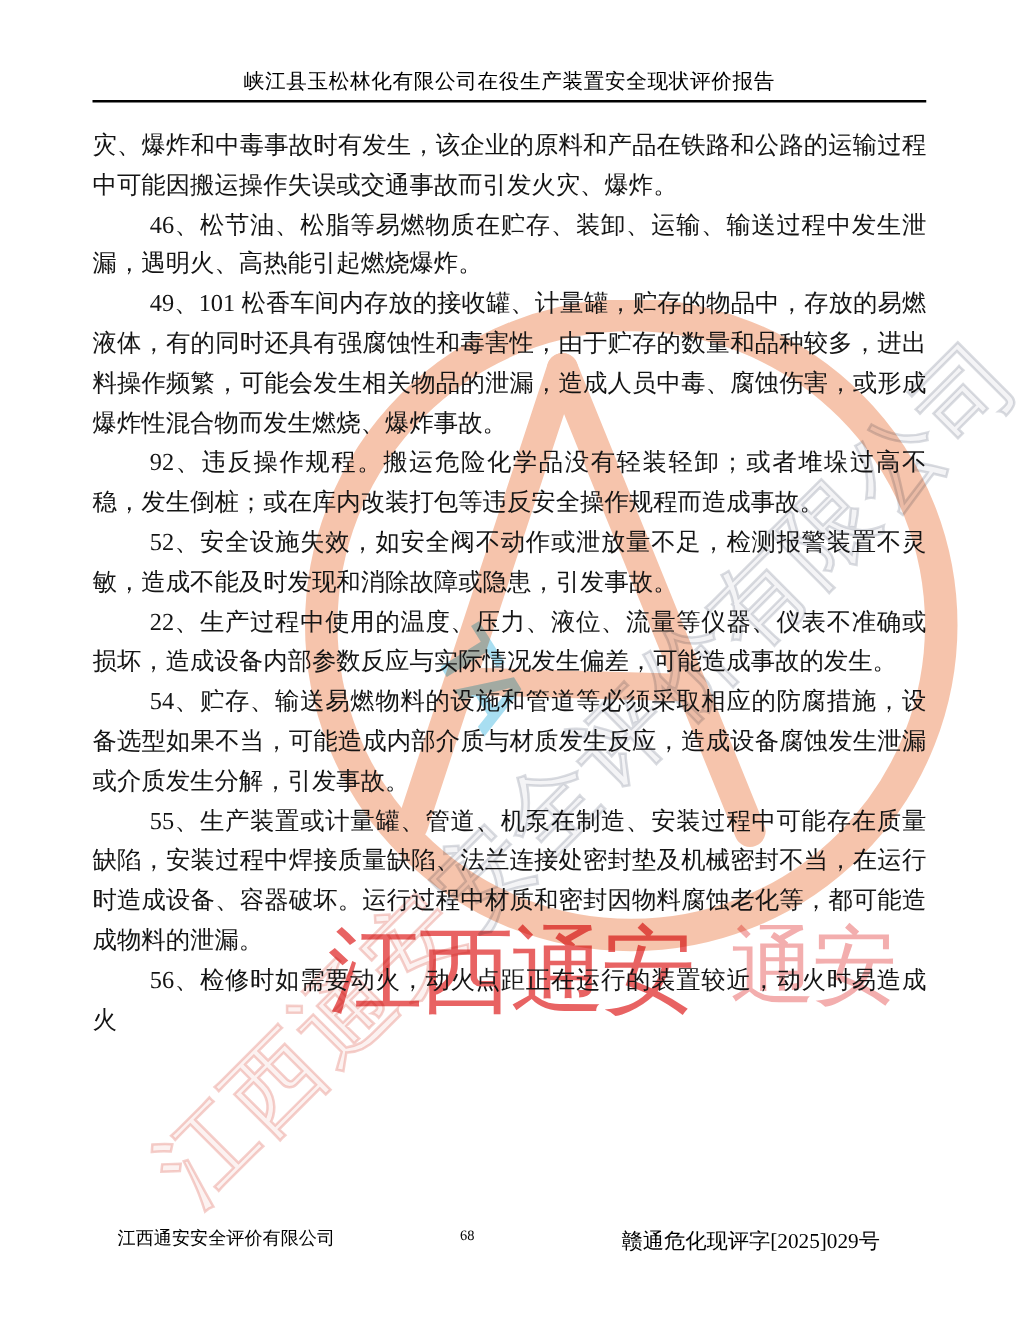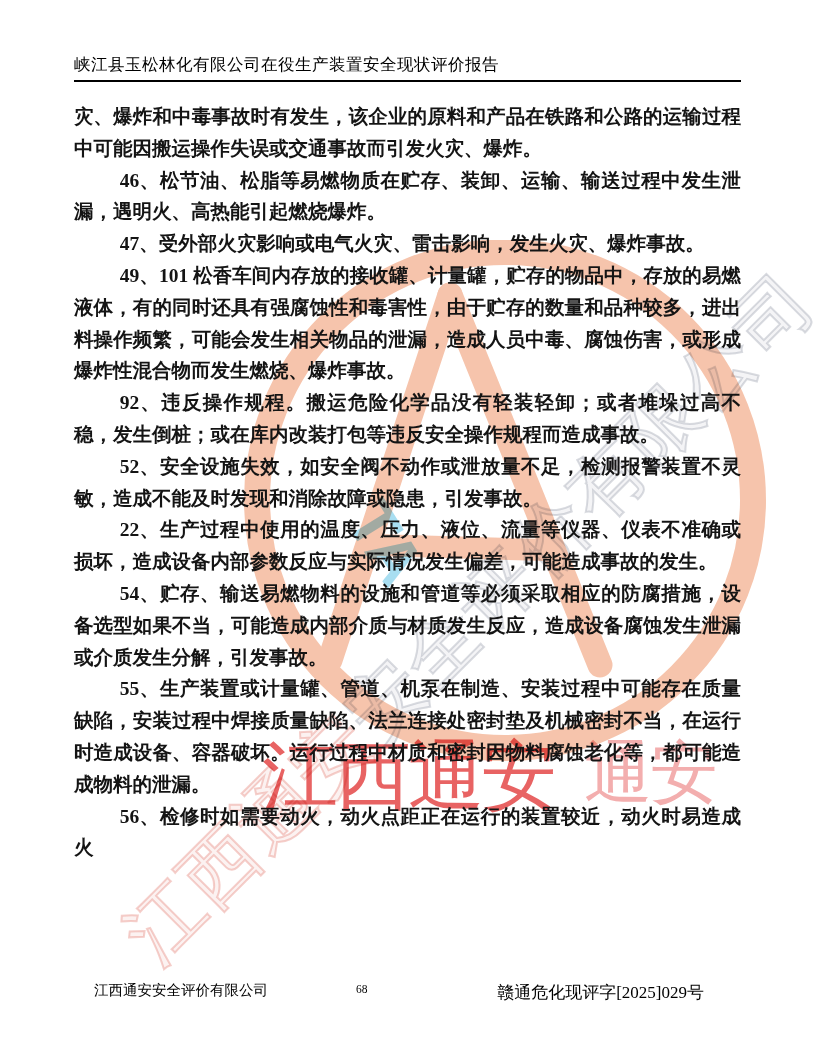--- a/index.html
+++ b/index.html
@@ -8,33 +8,33 @@
     width:816px;height:1056px;
     margin:0 auto;
     background:#ffffff;
     overflow:hidden;
     font-family:"Liberation Serif","DejaVu Serif",serif;
     color:#111;
   }
   
   .doc-header{
     position:absolute;top:54px;left:74px;width:667px;
-    font-size:16.5px;letter-spacing:0.5px;color:#000;
+    text-align:center;font-size:16.5px;letter-spacing:0.5px;color:#000;
   }
   .header-rule{
     position:absolute;top:80px;left:74px;width:667px;height:2px;
     background:#000;
   }
   
   .body-text{
     position:absolute;top:101px;left:74px;width:667px;
     font-size:19.5px;line-height:31.8px;color:#141414;
     text-align:justify;
   }
-  .body-text p{margin:0;text-indent:2.35em;font-weight:bold;}
+  .body-text p{margin:0;text-indent:2.35em;}
   .body-text p.noindent{text-indent:0;}
   .body-text p.jlast{text-align-last:justify;}
   
   .wm{position:absolute;pointer-events:none;mix-blend-mode:multiply;}
   .wm-logo{left:240px;top:240px;opacity:.55;}
   .wm-diagonal{
     left:103px;top:913px;
     transform:rotate(-45deg);transform-origin:0 0;
     font-size:76px;letter-spacing:2px;white-space:nowrap;
     font-family:"Liberation Serif","DejaVu Serif",serif;
@@ -61,21 +61,21 @@
   }
   .wm-ta{
     left:396px;top:488px;
     transform:rotate(58deg);transform-origin:0 0;
     font-size:66px;font-weight:bold;white-space:nowrap;
     color:rgba(110,200,232,0.6);
     font-family:"Liberation Sans","DejaVu Sans",sans-serif;
   }
   
   .footer-left{position:absolute;top:981px;left:94px;font-size:14.5px;color:#000;}
-  .footer-page{position:absolute;top:983px;left:356px;font-size:11.5px;color:#000;}
+  .footer-page{position:absolute;top:983px;left:368px;font-size:11.5px;color:#000;}
   .footer-right{position:absolute;top:981px;right:112px;font-size:17px;color:#000;}
 </style>
 </head>
 <body>
 
 <div class="page">
 
   <div class="doc-header">峡江县玉松林化有限公司在役生产装置安全现状评价报告</div>
   <div class="header-rule"></div>
 
@@ -93,21 +93,20 @@
   </div>
 
   <div class="wm wm-ta">TA</div>
 
   <div class="wm wm-red">江西通安</div>
   <div class="wm wm-red2">通安</div>
 
   <div class="body-text">
       <p class="noindent">灾、爆炸和中毒事故时有发生，该企业的原料和产品在铁路和公路的运输过程中可能因搬运操作失误或交通事故而引发火灾、爆炸。</p>
       <p class="">46、松节油、松脂等易燃物质在贮存、装卸、运输、输送过程中发生泄漏，遇明火、高热能引起燃烧爆炸。</p>
-      <p class="">47、受外部火灾影响或电气火灾、雷击影响，发生火灾、爆炸事故。</p>
       <p class="">49、101 松香车间内存放的接收罐、计量罐，贮存的物品中，存放的易燃液体，有的同时还具有强腐蚀性和毒害性，由于贮存的数量和品种较多，进出料操作频繁，可能会发生相关物品的泄漏，造成人员中毒、腐蚀伤害，或形成爆炸性混合物而发生燃烧、爆炸事故。</p>
       <p class="">92、违反操作规程。搬运危险化学品没有轻装轻卸；或者堆垛过高不稳，发生倒桩；或在库内改装打包等违反安全操作规程而造成事故。</p>
       <p class="">52、安全设施失效，如安全阀不动作或泄放量不足，检测报警装置不灵敏，造成不能及时发现和消除故障或隐患，引发事故。</p>
       <p class="">22、生产过程中使用的温度、压力、液位、流量等仪器、仪表不准确或损坏，造成设备内部参数反应与实际情况发生偏差，可能造成事故的发生。</p>
       <p class="">54、贮存、输送易燃物料的设施和管道等必须采取相应的防腐措施，设备选型如果不当，可能造成内部介质与材质发生反应，造成设备腐蚀发生泄漏或介质发生分解，引发事故。</p>
       <p class="">55、生产装置或计量罐、管道、机泵在制造、安装过程中可能存在质量缺陷，安装过程中焊接质量缺陷、法兰连接处密封垫及机械密封不当，在运行时造成设备、容器破坏。运行过程中材质和密封因物料腐蚀老化等，都可能造成物料的泄漏。</p>
       <p class=" jlast">56、检修时如需要动火，动火点距正在运行的装置较近，动火时易造成火</p>
     </div>
 
   <div class="footer-left">江西通安安全评价有限公司</div>

